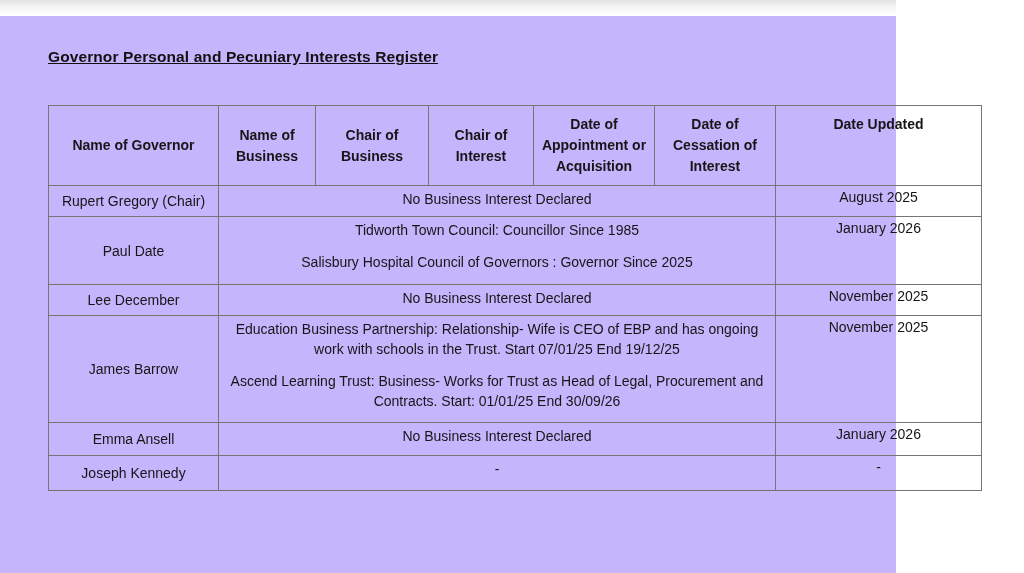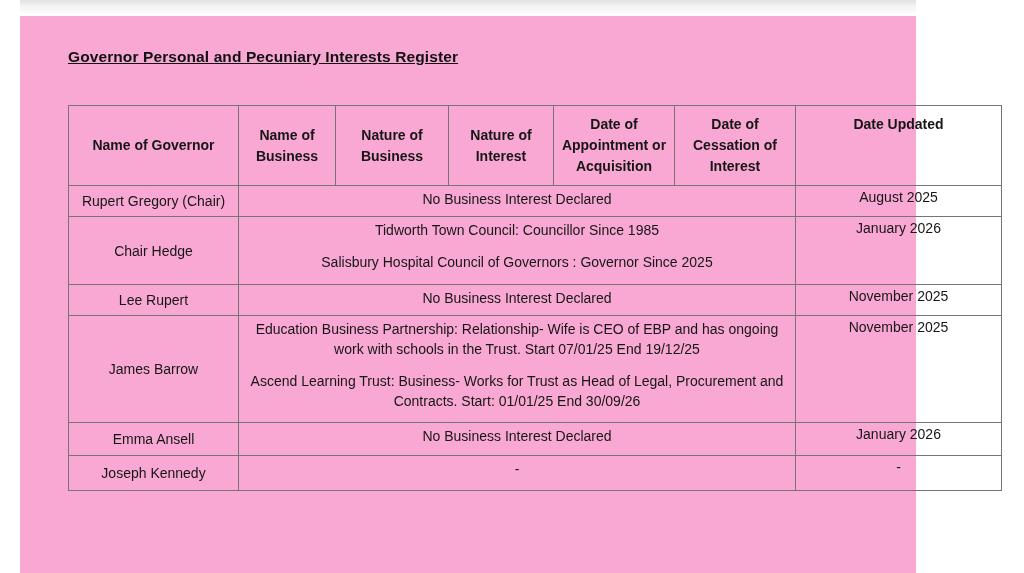--- a/index.html
+++ b/index.html
@@ -9,22 +9,21 @@
     width: 1024px;
     height: 573px;
     font-family: "Liberation Sans", sans-serif;
     color: #1a1a1a;
     overflow: hidden;
   }
   .page {
     position: relative;
     width: 896px;
     height: 573px;
-    background: #f9a8d4;
-    margin-left: 20px;
+    background: #c4b5fd;
   }
   .top-shade {
     position: absolute;
     top: 0; left: 0; right: 0;
     height: 16px;
     background: linear-gradient(to bottom, #e2e2e2 0%, #f4f4f4 40%, #ffffff 100%);
     pointer-events: none;
   }
   .doc-title {
     position: absolute;
@@ -109,45 +108,45 @@
       <col style="width:113px">
       <col style="width:105px">
       <col style="width:121px">
       <col style="width:121px">
       <col style="width:206px">
     </colgroup>
     <thead>
       <tr id="header-row">
           <th>Name of Governor</th>
           <th>Name of Business</th>
-          <th>Nature of Business</th>
-          <th>Nature of Interest</th>
+          <th>Chair of Business</th>
+          <th>Chair of Interest</th>
           <th>Date of Appointment or Acquisition</th>
           <th>Date of Cessation of Interest</th>
           <th class="top-align">Date Updated</th>
         </tr>
     </thead>
     <tbody id="table-body">
         <tr class="row-0">
           <td class="gov-name">Rupert Gregory (Chair)</td>
           <td class="interest" colspan="5">
             <p>No Business Interest Declared</p>
           </td>
           <td class="date-updated">August 2025</td>
         </tr>
         <tr class="row-2">
-          <td class="gov-name">Chair Hedge</td>
+          <td class="gov-name">Paul Date</td>
           <td class="interest" colspan="5">
             <p>Tidworth Town Council: Councillor Since 1985</p>
             <p>Salisbury Hospital Council of Governors : Governor Since 2025</p>
           </td>
           <td class="date-updated">January 2026</td>
         </tr>
         <tr class="row-3">
-          <td class="gov-name">Lee Rupert</td>
+          <td class="gov-name">Lee December</td>
           <td class="interest" colspan="5">
             <p>No Business Interest Declared</p>
           </td>
           <td class="date-updated">November 2025</td>
         </tr>
         <tr class="row-4">
           <td class="gov-name">James Barrow</td>
           <td class="interest" colspan="5">
             <p>Education Business Partnership: Relationship- Wife is CEO of EBP and has ongoing work with schools in the Trust. Start 07/01/25 End 19/12/25</p>
             <p>Ascend Learning Trust: Business- Works for Trust as Head of Legal, Procurement and Contracts. Start: 01/01/25 End 30/09/26</p>

